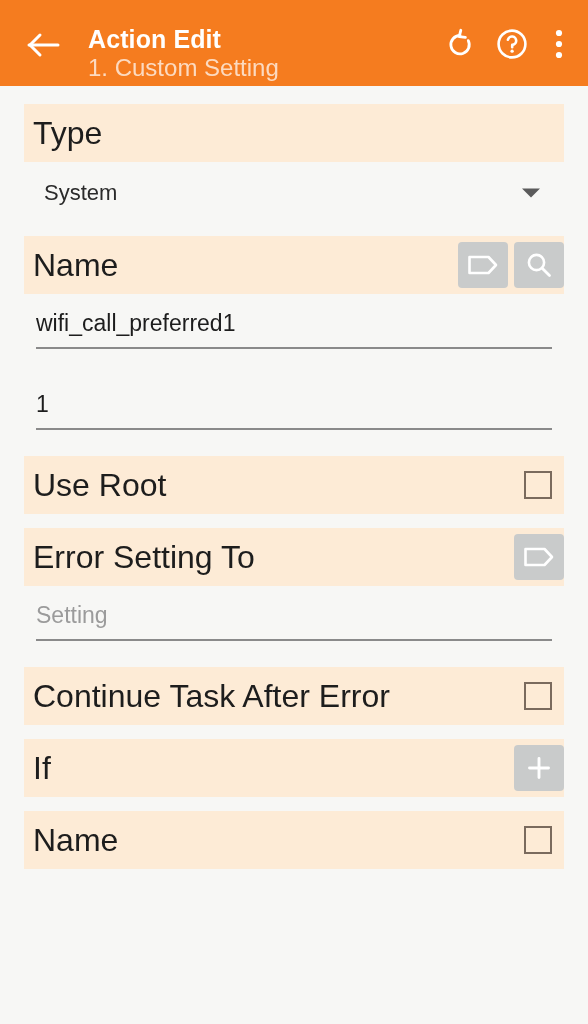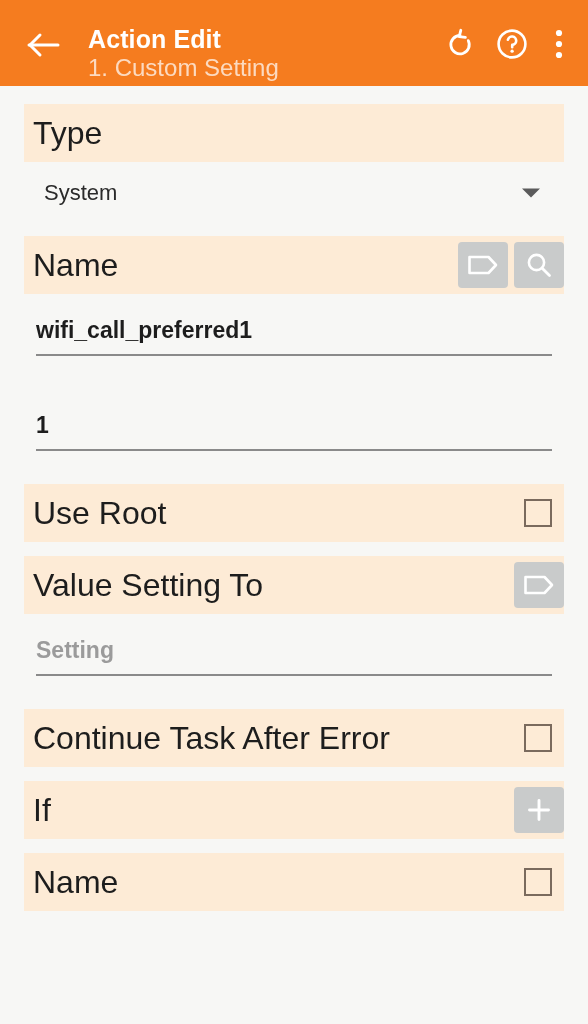--- a/index.html
+++ b/index.html
@@ -169,27 +169,26 @@
     transform: translateY(-50%);
     width: 0; height: 0;
     border-left: 9px solid transparent;
     border-right: 9px solid transparent;
     border-top: 9px solid #5b5b5b;
   }
 
   
   .field {
     position: relative;
-    margin: 11px 36px;
+    margin: 4px 36px;
     height: 51px;
     display: flex;
     align-items: center;
     border-bottom: 2px solid #8a8a8a;
     cursor: text;
-    font-weight: bold;
   }
 
   .field-text {
     font-size: 23px;
     color: #1d1d1d;
     line-height: 28px;
   }
   .field-text.placeholder { color: #9b9b9b; }
   .gap-12 { height: 12px; }
   .gap-14 { height: 14px; }
@@ -305,21 +304,21 @@
     <div class="row-header">
       <span class="row-header-label">Use Root</span>
       <span class="row-header-right">
         <span class="checkbox"></span>
       </span>
     </div>
 
     <div class="gap-14"></div>
 
     <div class="row-header">
-      <span class="row-header-label">Value Setting To</span>
+      <span class="row-header-label">Error Setting To</span>
       <span class="row-header-right">
         <span class="sq-btn">
           <span>
             <svg width="32" height="22" viewBox="0 0 32 22">
               <path d="M2.5 3 H21.5 L29 11 L21.5 19 H2.5 Z" stroke="#ffffff" stroke-width="2.6" fill="none" stroke-linejoin="round"></path>
             </svg>
           </span>
         </span>
       </span>
     </div>

